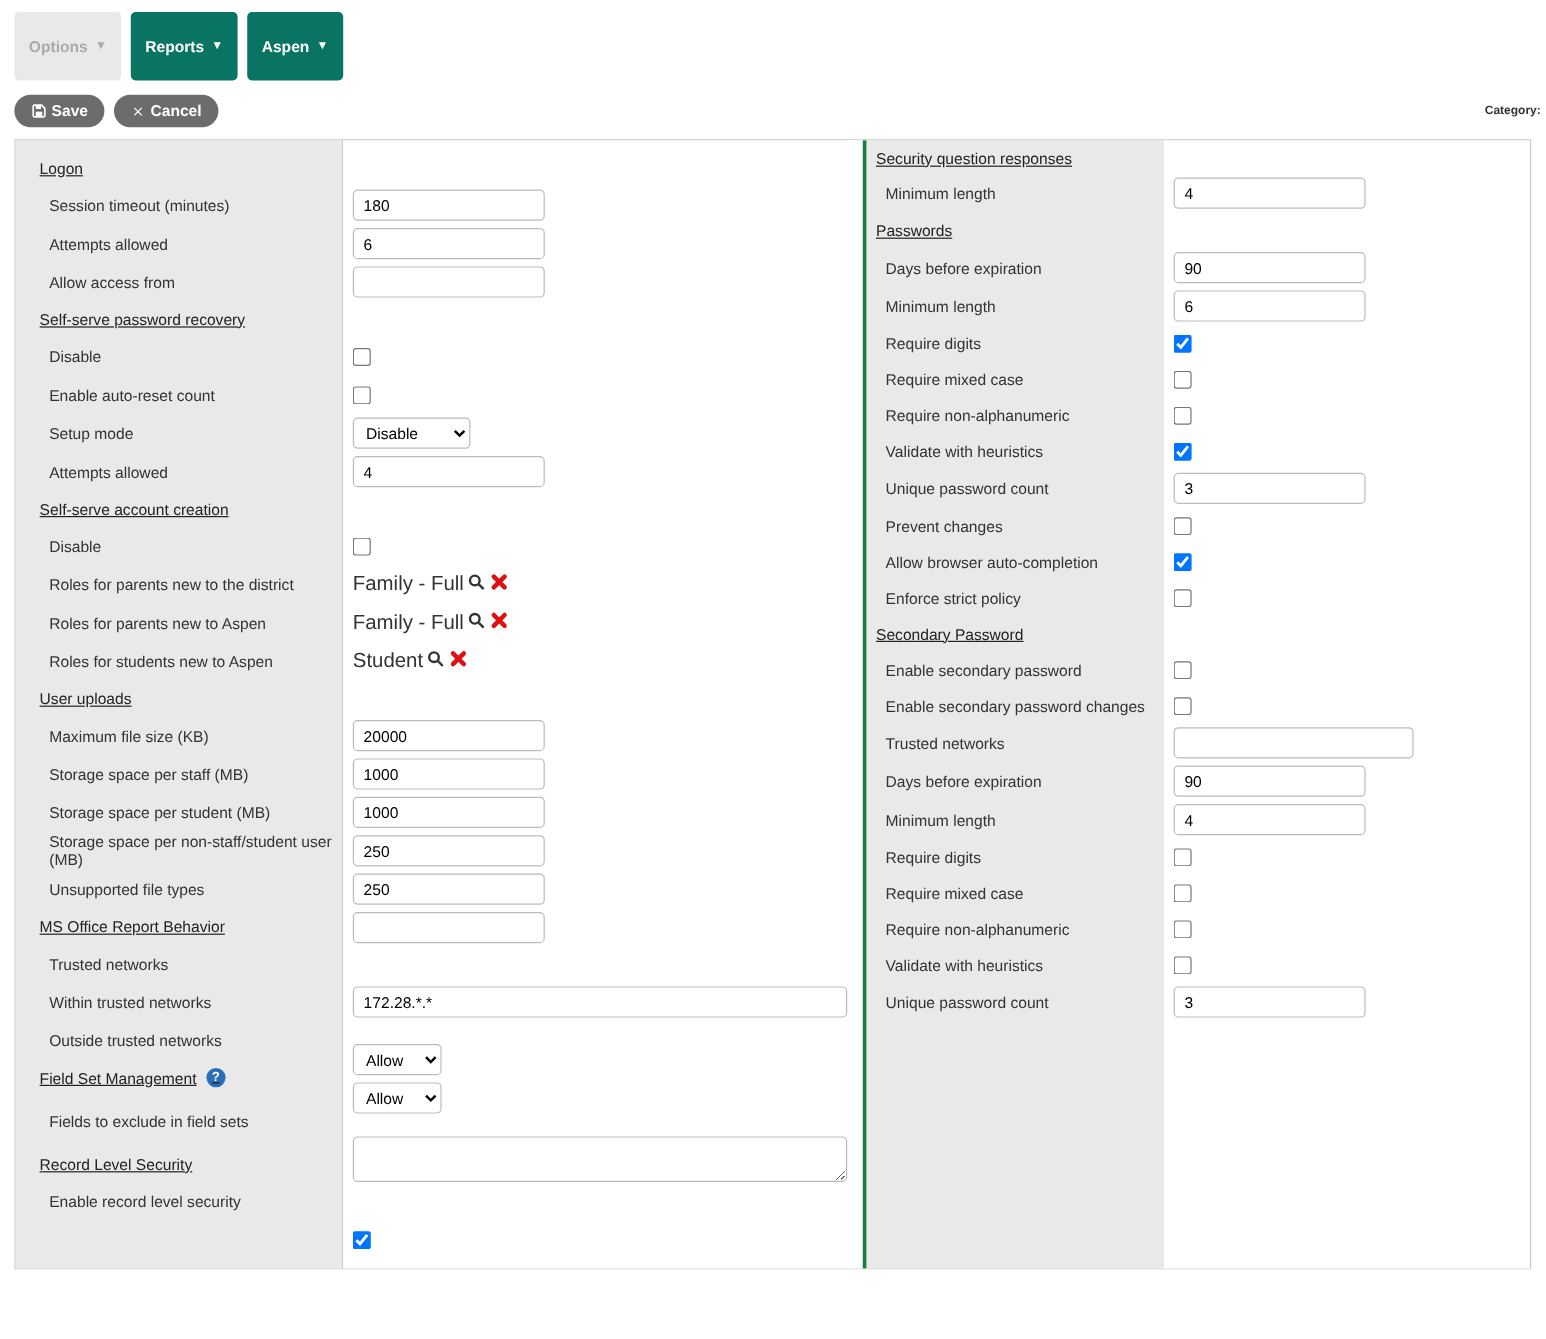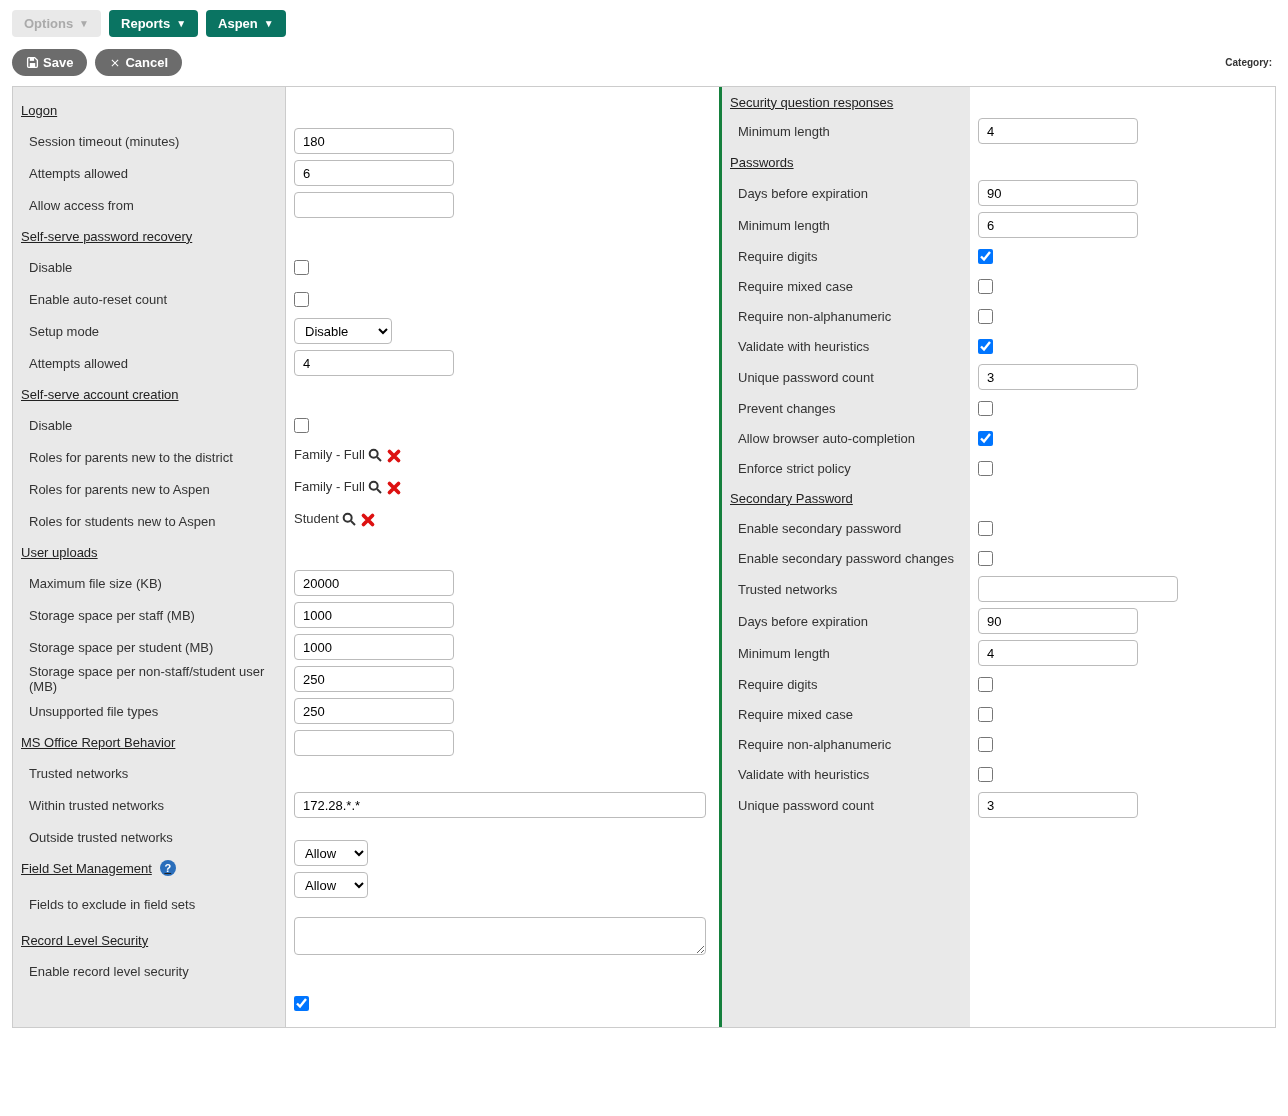--- a/index.html
+++ b/index.html
@@ -13,54 +13,54 @@
   .toolbar {
     padding: 10px 12px 6px 12px;
     display: flex;
     gap: 8px;
     align-items: center;
   }
   .btn {
     display: inline-flex;
     align-items: center;
     gap: 4px;
-    padding: 6px 12px;
+    padding: 21px 12px;
     border-radius: 4px;
     border: none;
     font-size: 13px;
     cursor: pointer;
     font-weight: bold;
   }
   .btn-disabled { background: #e9e9e9; color: #aaa; cursor: default; }
   .btn-green { background: #0a7462; color: #fff; }
   .btn-gray { background: #6c6c6c; color: #fff; border-radius: 18px; padding: 6px 14px; }
   .caret-down { font-size: 10px; margin-left: 2px; }
   .action-row {
-    padding: 6px 12px 10px 12px;
+    padding: 6px 0 10px 12px;
     display: flex;
     gap: 8px;
     align-items: center;
   }
   .category-label {
     margin-left: auto;
     font-weight: bold;
     font-size: 10px;
     padding-right: 4px;
   }
   .main-panel {
     margin: 0 12px;
     border: 1px solid #ccc;
     display: flex;
     min-height: 920px;
   }
   .label-col {
     background: #e9e9e9;
     padding: 8px 0;
   }
-  .label-col.left { width: 273px; border-right: 1px solid #ccc; }
+  .label-col.left { width: 273px; border-right: 1px solid #ccc; padding-left: 12px; }
   .input-col.left-in { width: 433px; padding: 8px 0; background: #fff; }
   .label-col.right { width: 251px; border-left: 3px solid #15803d; text-align: center; }
   .input-col.right-in { flex: 1; padding: 8px 0; background: #fff; }
   .section-header {
     font-size: 13px;
     text-decoration: underline;
     color: #222;
     padding: 6px 8px 6px 8px;
     height: 30px;
     display: flex;
@@ -118,21 +118,21 @@
     font-size: 13px;
     height: 26px;
     background: #fff;
   }
   select.narrow { width: 74px; margin-top: 32px; }
   select.med { width: 98px; }
   input[type=checkbox] {
     width: 15px; height: 15px;
     cursor: pointer;
   }
-  .role-value { display: inline-flex; gap: 2px; font-size: 13px; }
+  .role-value { display: inline-flex; align-items: center; gap: 2px; font-size: 17px; }
   .mag-icon svg { width: 16px; height: 16px; }
   .x-icon svg { width: 18px; height: 18px; }
   .spacer { height: 30px; }
   .save-icon, .cancel-icon { display: inline-flex; }
 </style>
 </head>
 <body>
 
 <div class="toolbar">
   <button class="btn btn-disabled">

